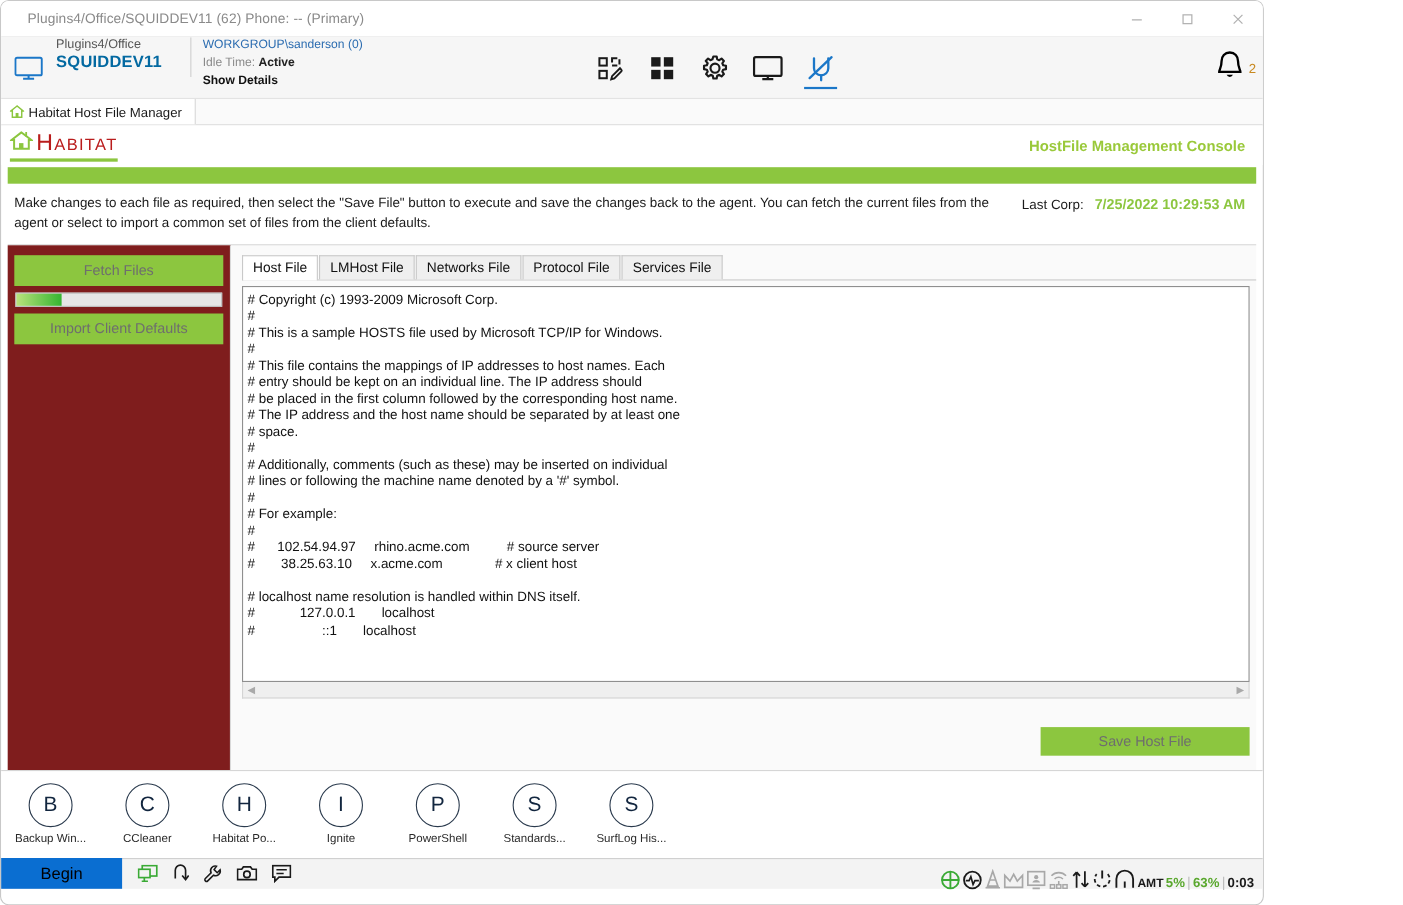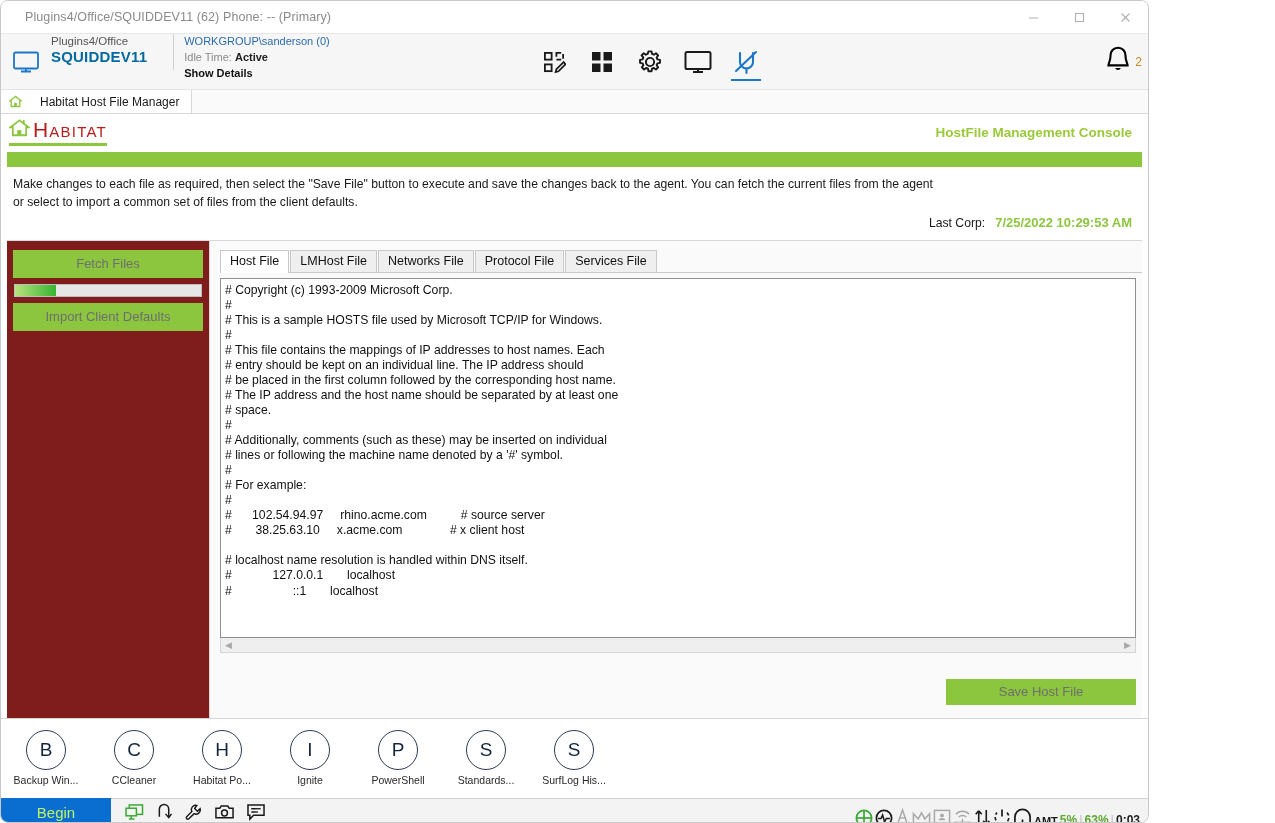--- a/index.html
+++ b/index.html
@@ -92,21 +92,21 @@
   .bell-count { font-size: 12px; color: #c8891f; }
 
   
   .pagetabs {
     height: 24px;
     background: #fafafa;
     border-bottom: 1px solid #d8d8d8;
     display: flex; align-items: stretch;
   }
   .pagetab {
-    display: flex; align-items: center; gap: 18px;
+    display: flex; align-items: center; gap: 4px;
     padding: 0 12px 0 8px;
     background: #ffffff;
     border-right: 1px solid #d8d8d8;
     font-size: 12px; color: #1a1a1a;
   }
   .home-icon { color: #8cc63f; display: flex; }
 
   
   .brandrow {
     height: 36px; display: flex; align-items: center;
@@ -129,21 +129,20 @@
     font-size: 13.5px; font-weight: bold; color: #9ac93a;
   }
   .greenbar {
     height: 15px; background: #8cc63f; margin: 2px 6px 0 6px;
   }
 
   
   .instrow {
     display: flex; align-items: flex-start;
     padding: 8px 6px 10px 12px;
-    flex-direction: column;
   }
   .instr-text {
     font-size: 12.2px; color: #1a1a1a; line-height: 1.5;
     max-width: 930px;
   }
   .lastscan {
     margin-left: auto; display: flex; gap: 10px; align-items: baseline;
     padding-right: 10px; padding-top: 3px; white-space: nowrap;
   }
   .lastscan-label { font-size: 12.2px; color: #1a1a1a; }
@@ -272,21 +271,21 @@
   
   .statusbar {
     height: 28px;
     background: #f3f3f3;
     border-top: 1px solid #d0d0d0;
     display: flex; align-items: center;
     position: relative;
   }
   .beginbtn {
     width: 110px; height: 28px;
-    background: #0a6ed1; color: #bef264;
+    background: #0a6ed1; color: #000000;
     font-size: 15px; border: none;
     display: flex; align-items: center; justify-content: center;
     cursor: pointer;
     font-family: "Liberation Sans", sans-serif;
   }
   .sb-left-icons { display: flex; align-items: center; gap: 13px; margin-left: 14px; }
   .sb-ico { display: flex; align-items: center; color: #1a1a1a; cursor: pointer; }
   .sb-ico.green { color: #3aaa35; }
   .sb-right {
     position: absolute; right: 8px; top: 0; height: 28px;

